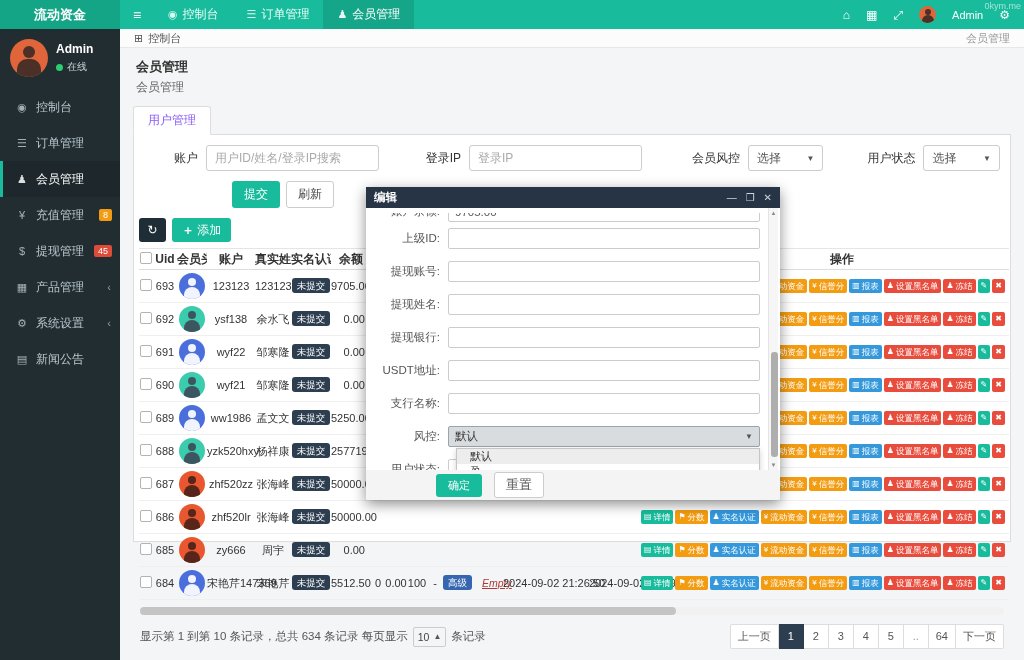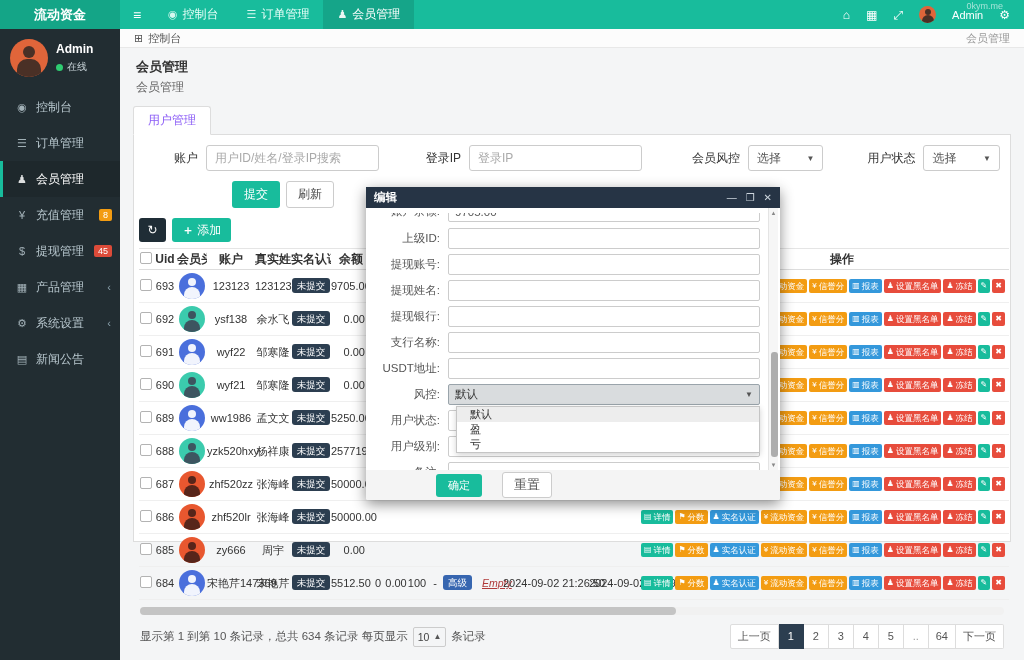--- a/index.html
+++ b/index.html
@@ -13,21 +13,21 @@
   .nav-menu { display:flex; }
   .nav-item { display:flex; align-items:center; gap:5px; padding:0 14px; color:#eafff9; font-size:12px; cursor:pointer; }
   .nav-item.active { background:#15a589; color:#fff; }
   .nav-item .ni { font-size:11px; opacity:.9; }
   .nav-right { margin-left:auto; display:flex; align-items:center; gap:16px; padding-right:14px; color:#fff; }
   .nav-right .nri { font-size:12px; cursor:pointer; }
   .nav-avatar { width:17px; height:17px; border-radius:50%; background:#e0653a; position:relative; overflow:hidden; }
   .nav-avatar::before { content:""; position:absolute; top:3px; left:5.5px; width:6px; height:6px; border-radius:50%; background:#4a3026; }
   .nav-avatar::after { content:""; position:absolute; top:9px; left:2.5px; width:12px; height:8px; border-radius:6px 6px 0 0; background:#4a3026; }
   .nav-user-label { font-size:11px; }
-  .watermark { position:absolute; top:1px; right:21px; font-size:9px; color:rgba(255,255,255,.6); z-index:30; }
+  .watermark { position:absolute; top:1px; right:3px; font-size:9px; color:rgba(255,255,255,.6); z-index:30; }
 
   
   .sidebar { position:absolute; top:29px; left:0; width:120px; height:631px; background:#222d32; z-index:10; }
   .user-panel { display:flex; align-items:center; gap:8px; padding:10px 8px 12px 10px; }
   .user-avatar { width:38px; height:38px; border-radius:50%; background:#e0653a; position:relative; overflow:hidden; flex:none; }
   .user-avatar::before { content:""; position:absolute; top:7px; left:13px; width:12px; height:12px; border-radius:50%; background:#4a3026; }
   .user-avatar::after { content:""; position:absolute; top:20px; left:7px; width:24px; height:18px; border-radius:10px 10px 0 0; background:#4a3026; }
   .user-meta .u-name { color:#fff; font-size:12px; font-weight:bold; }
   .user-meta .u-status { color:#c9d4d9; font-size:10px; margin-top:4px; display:flex; align-items:center; gap:4px; }
   .dot { width:7px; height:7px; border-radius:50%; background:#2ecc71; display:inline-block; }
@@ -108,34 +108,34 @@
   .pg.active { background:#2c3e50; border-color:#2c3e50; color:#fff; }
   .pg.dots { cursor:default; color:#999; }
 
   
   .modal { position:absolute; left:366px; top:187px; width:414px; z-index:40; background:#fff; box-shadow:0 4px 14px rgba(0,0,0,.45); border-radius:2px; }
   .m-header { height:21px; background:#263445; display:flex; align-items:center; padding:0 8px; }
   .m-title { color:#fff; font-size:11.5px; font-weight:bold; }
   .m-controls { margin-left:auto; display:flex; gap:9px; color:#cdd6de; font-size:10px; }
   .m-controls span { cursor:pointer; line-height:1; }
   .m-body { position:relative; padding:5px 20px 2px 8px; height:262px; overflow:hidden; }
-  .m-row { display:flex; align-items:center; margin-bottom:5px; position:relative; }
+  .m-row { display:flex; align-items:center; margin-bottom:12px; position:relative; }
   .m-label { width:74px; text-align:right; padding-right:8px; font-size:11.5px; color:#555; flex:none; white-space:nowrap; }
   .m-input { flex:1; height:21px; border:1px solid #ccc; border-radius:2px; font-size:11.5px; color:#555; padding:0 6px; outline:none; background:#fff; }
   .m-partial { height:11px; overflow:hidden; margin-bottom:4px; }
   .m-partial .m-row { margin-top:-12px; }
   .m-selected { flex:1; height:21px; background:#d9dcde; border:1px solid #9aa4ab; border-radius:2px; display:flex; align-items:center; justify-content:space-between; padding:0 6px; font-size:11.5px; color:#333; cursor:pointer; }
   .m-dd { position:absolute; top:22px; left:82px; right:0; background:#fff; border:1px solid #c5c5c5; box-shadow:0 2px 6px rgba(0,0,0,.18); z-index:6; }
   .m-opt { height:15px; line-height:15px; padding-left:13px; font-size:11px; color:#333; cursor:pointer; }
   .m-opt.first { background:#ededed; }
   .m-scroll { position:absolute; right:2px; top:0; bottom:0; width:10px; background:#f6f6f6; border-left:1px solid #e4e4e4; }
   .m-scroll .sa { position:absolute; left:0; right:0; text-align:center; font-size:6px; color:#888; }
   .m-scroll .sa.up { top:2px; } .m-scroll .sa.dn { bottom:2px; }
   .m-thumb { position:absolute; left:1.5px; width:7px; height:105px; bottom:13px; background:#aeaeae; border-radius:3px; }
-  .m-footer { height:30px; background:#f4f4f4; display:flex; align-items:center; padding-left:70px; gap:20px; border-radius:0 0 2px 2px; }
+  .m-footer { height:30px; background:#f4f4f4; display:flex; align-items:center; padding-left:70px; gap:12px; border-radius:0 0 2px 2px; }
   .btn-ok { background:#18bc9c; color:#fff; padding:4px 12px; font-size:11px; border-radius:3px; }
   .btn-reset { background:#fff; border:1px solid #ccc; color:#555; padding:3px 11px; font-size:13px; border-radius:3px; }
 </style>
 </head>
 <body>
 
 <div class="navbar">
   <div class="brand">流动资金</div>
   <div class="nav-burger">≡</div>
   <div class="nav-menu" id="nav-menu">
@@ -958,25 +958,25 @@
         </div>
         <div class="m-row">
           <span class="m-label">提现姓名:</span>
           <input class="m-input" style="">
         </div>
         <div class="m-row">
           <span class="m-label">提现银行:</span>
           <input class="m-input" style="">
         </div>
         <div class="m-row">
+          <span class="m-label">USDT地址:</span>
+          <input class="m-input" style="">
+        </div>
+        <div class="m-row">
           <span class="m-label">支行名称:</span>
-          <input class="m-input" style="">
-        </div>
-        <div class="m-row">
-          <span class="m-label">USDT地址:</span>
           <input class="m-input" style="">
         </div>
         <div class="m-row">
           <span class="m-label">风控:</span>
           <div class="m-selected">
             <span>默认</span>
             <span class="caret">▼</span>
           </div>
           <div class="m-dd">
             <div class="m-opt first">默认</div>

